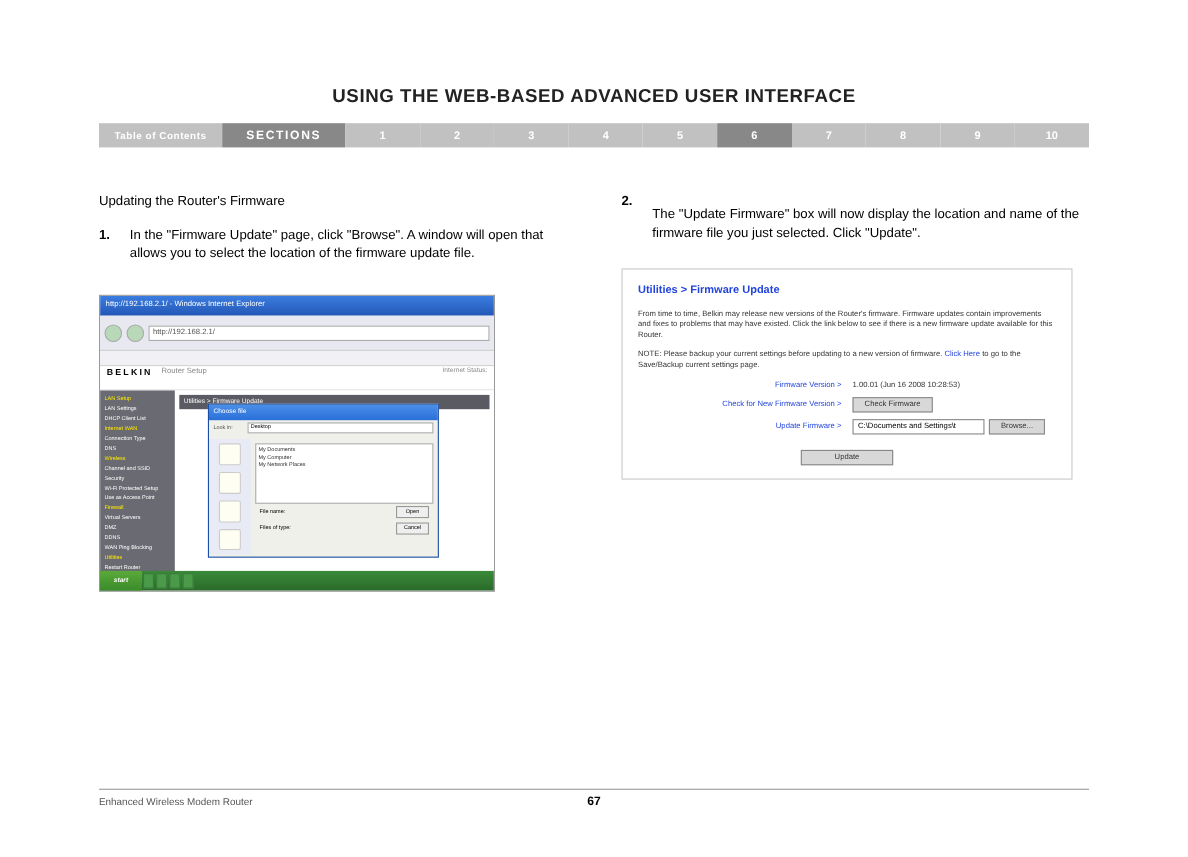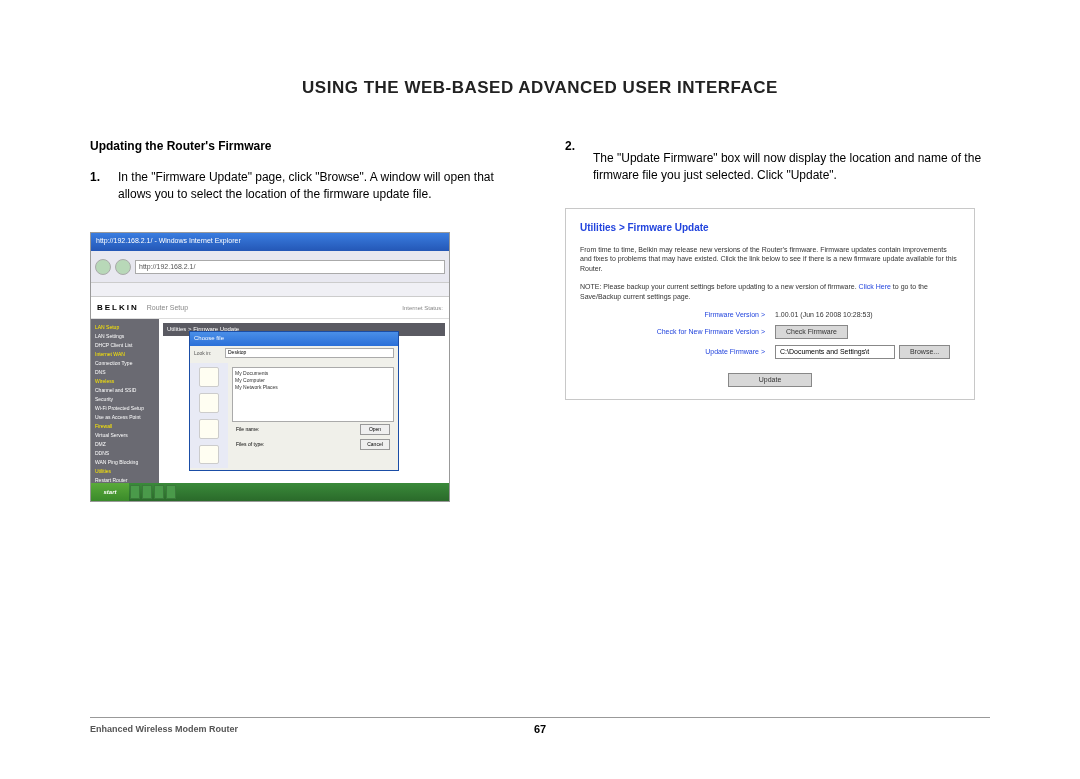--- a/index.html
+++ b/index.html
@@ -61,21 +61,21 @@
     display: flex;
     gap: 50px;
     margin-top: 40px;
   }
   .col {
     flex: 1;
     font-size: 12px;
     line-height: 1.4;
   }
   .subheading {
-    font-weight: bold;
+    font-weight: normal;
     font-size: 12px;
     margin-bottom: 14px;
   }
   .step {
     display: flex;
     gap: 12px;
     margin-bottom: 12px;
   }
   .step-num {
     font-weight: bold;
@@ -89,21 +89,21 @@
     border: 1px solid #999;
     background: #fff;
     position: relative;
     overflow: hidden;
   }
   .ie-titlebar { height: 18px; background: linear-gradient(#3a7de0,#2457b6); font-size:7px; color:#fff; padding:3px 5px; }
   .ie-toolbar { height: 32px; background: #e8e8f0; border-bottom:1px solid #ccc; display:flex; align-items:center; gap:4px; padding:0 4px;}
   .ie-toolbar .circ { width:16px; height:16px; border-radius:50%; background:#b8d8b8; border:1px solid #aaa;}
   .ie-toolbar .addr { flex:1; height:14px; background:#fff; border:1px solid #aaa; font-size:7px; padding:1px 3px; color:#555;}
   .ie-tabs { height:14px; background:#f0f0f5; border-bottom:1px solid #ccc; font-size:6px; color:#666; padding:2px 5px;}
-  .belkin-header { height:22px; background:#fff; border-bottom:1px solid #ddd; display:flex; align-items:center; padding:0 6px; font-size:8px;}
+  .belkin-header { height:22px; background:#fff; border-bottom:1px solid #ddd; display:flex; align-items:flex-start; padding:0 6px; font-size:8px;}
   .belkin-logo { font-weight:bold; letter-spacing:2px; font-size:8px;}
   .belkin-sub { color:#888; margin-left:8px; font-size:7px;}
   .belkin-body { display:flex; height:165px; }
   .belkin-sidebar { width:68px; background:#6a6a72; padding:4px; }
   .sb-item { font-size:5px; color:#fff; padding:1px 0; white-space:nowrap; overflow:hidden;}
   .sb-item.hl { color:#ffea00; }
   .belkin-main { flex:1; position:relative; background:#fff; padding:4px;}
   .util-header { background:#5a5a62; color:#fff; font-size:6px; padding:2px 4px; width:100%;}
   .file-dialog {
     position:absolute; top:12px; left:30px; width:210px; height:140px;
@@ -147,36 +147,50 @@
     bottom: 45px;
     left: 90px;
     right: 90px;
     border-top: 1px solid #999;
     padding-top: 6px;
     display: flex;
     align-items: center;
     font-size: 9px;
     color: #555;
   }
-  .footer-left { font-weight: bold; }
+  .footer-left { font-weight: normal; }
   .footer-page {
     position: absolute;
     left: 50%;
     transform: translateX(-50%);
     font-weight: bold;
     font-size: 11px;
     color: #000;
   }
 </style>
 </head>
 <body>
 
 <div class="page">
   <div class="title">USING THE WEB-BASED ADVANCED USER INTERFACE</div>
 
+  <div class="nav-bar">
+    <div class="nav-toc">Table of Contents</div>
+    <div class="nav-sections-label">SECTIONS</div>
+    <div class="nav-num">1</div>
+    <div class="nav-num">2</div>
+    <div class="nav-num">3</div>
+    <div class="nav-num">4</div>
+    <div class="nav-num">5</div>
+    <div class="nav-num active">6</div>
+    <div class="nav-num">7</div>
+    <div class="nav-num">8</div>
+    <div class="nav-num">9</div>
+    <div class="nav-num">10</div>
+  </div>
 
   <div class="content">
     <div class="col">
       <div class="subheading">Updating the Router's Firmware</div>
       <div class="step">
         <div class="step-num">1.</div>
         <div class="step-text">In the "Firmware Update" page, click "Browse". A window will open that allows you to select the location of the firmware update file.</div>
       </div>
 
       <div class="screenshot-left">

